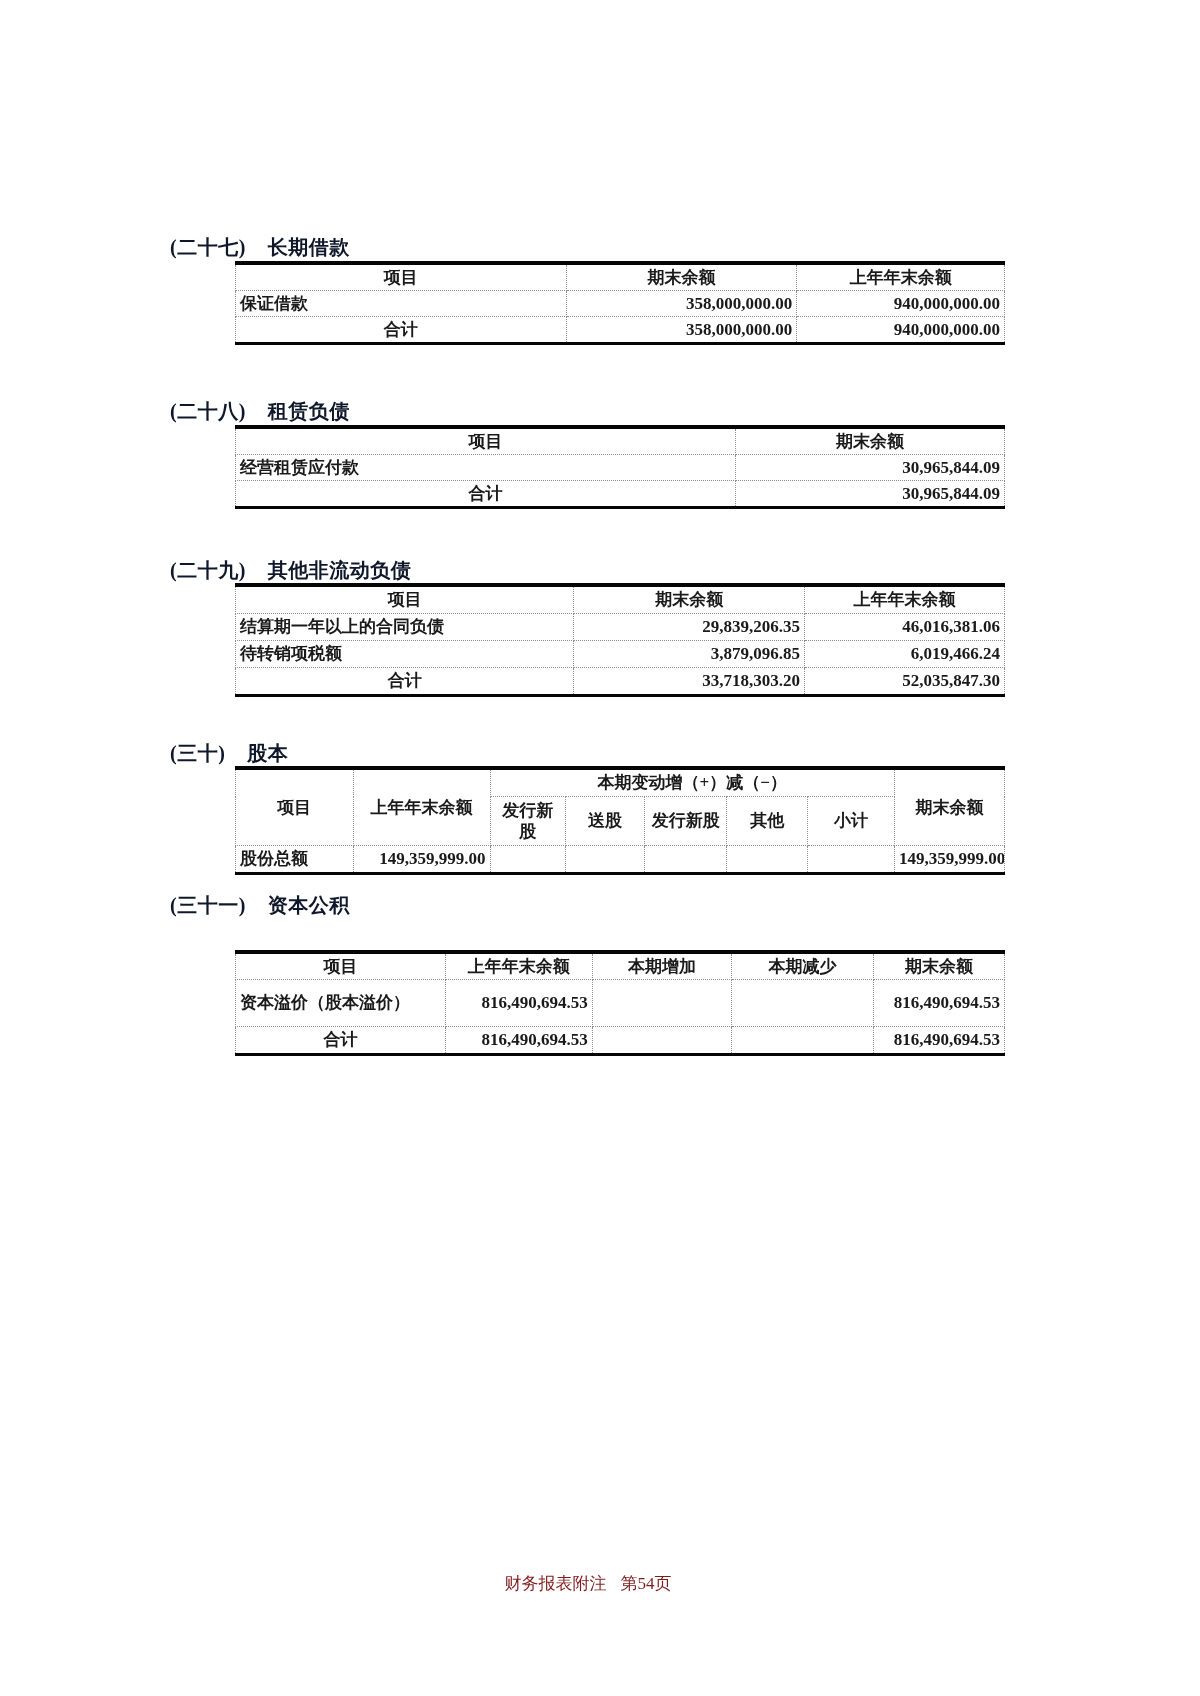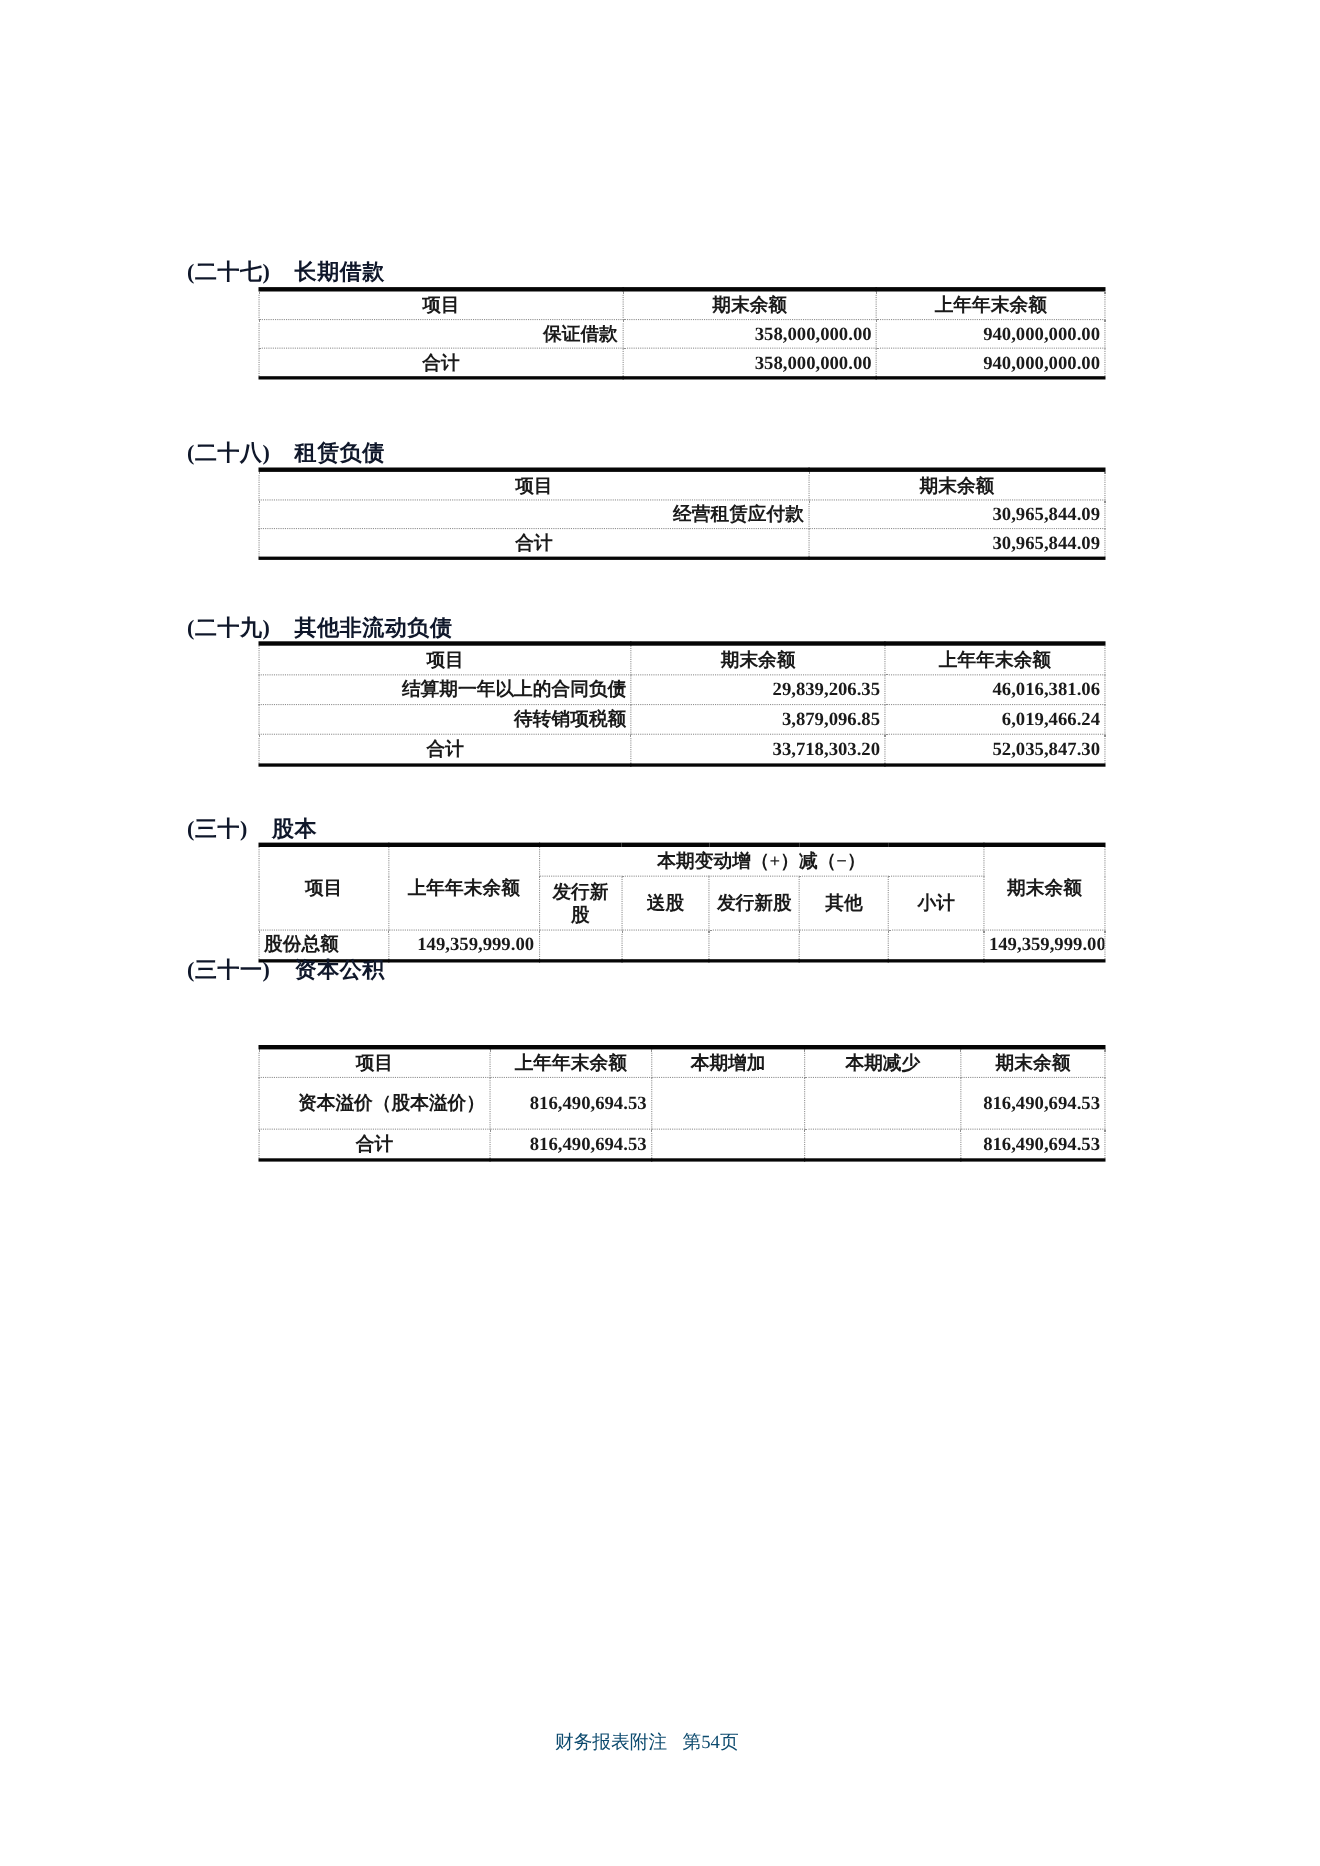--- a/index.html
+++ b/index.html
@@ -22,28 +22,28 @@
     font-size:17px;color:#1a1a1a;
   }
   .tbl th,.tbl td{
     border:1px dotted #8f8f8f;
     padding:0 4px;line-height:1.25;
     font-weight:bold;overflow:hidden;
   }
   .tbl th{text-align:center;vertical-align:middle;}
   .tbl td{vertical-align:middle;}
   .h25{height:25px;} .h26{height:26px;} .h46{height:46px;} .h48{height:48px;}
-  .lbl{text-align:right;padding-left:24px;}
+  .lbl{text-align:left;padding-left:24px;}
   .lbl2{text-align:left;padding-left:12px;}
   .num{text-align:right;padding-right:13px;
        font-family:"Liberation Serif","DejaVu Serif",serif;}
   .ctr{text-align:center;}
   .footer{
     position:absolute;left:0;top:1572px;width:1176px;
-    text-align:center;font-size:17px;color:#0c4a6e;
+    text-align:center;font-size:17px;color:#7f1d1d;
   }
   .footer .gap{display:inline-block;width:14px;}
 </style>
 </head>
 <body>
 
 <div class="page">
 
   <div class="sec-heading" style="top:234px">
     <span class="num">(二十七)</span><span>长期借款</span>
@@ -172,21 +172,21 @@
         <td class="num h26"></td>
         <td class="num h26"></td>
         <td class="num h26"></td>
         <td class="num h26"></td>
         <td class="num h26">149,359,999.00</td>
       </tr>
     </tbody>
       </table>
   </div>
 
-  <div class="sec-heading" style="top:868px">
+  <div class="sec-heading" style="top:892px">
     <span class="num">(三十一)</span><span>资本公积</span>
   </div>
   <div class="tblwrap" style="top:950px">
     <table class="tbl">
       <colgroup>
         <col style="width:27.3%">
           <col style="width:19.1%">
           <col style="width:18.1%">
         <col style="width:18.5%">
           <col style="width:17%">

